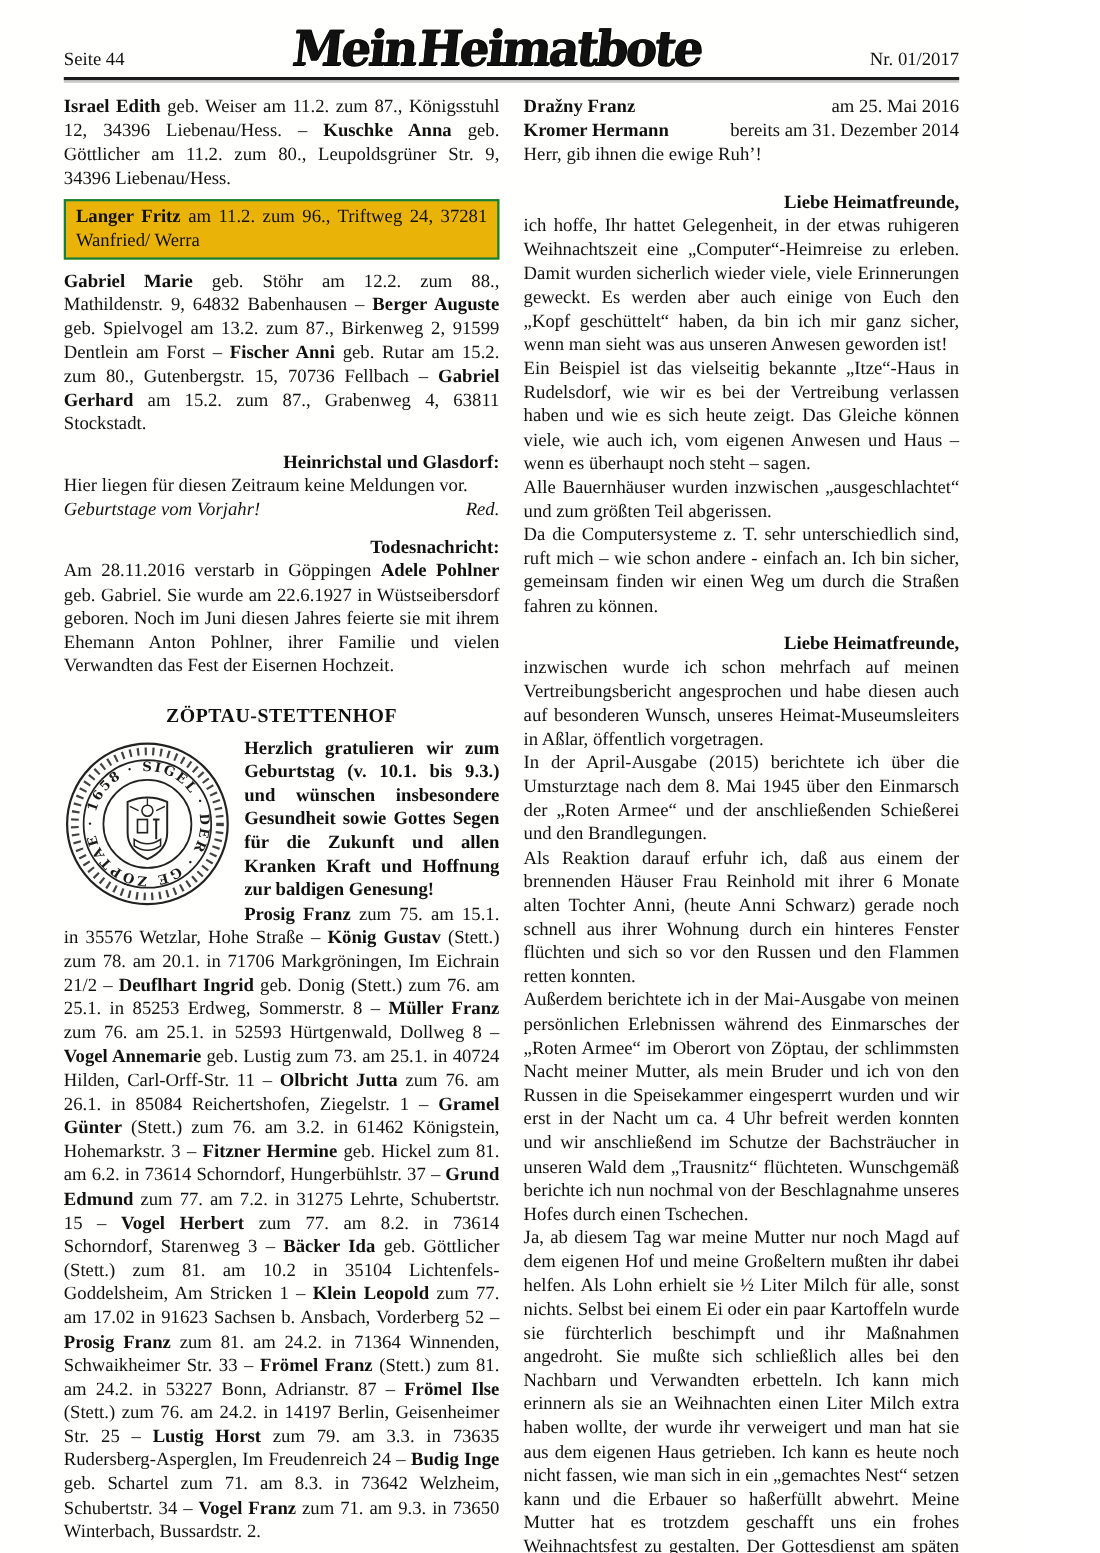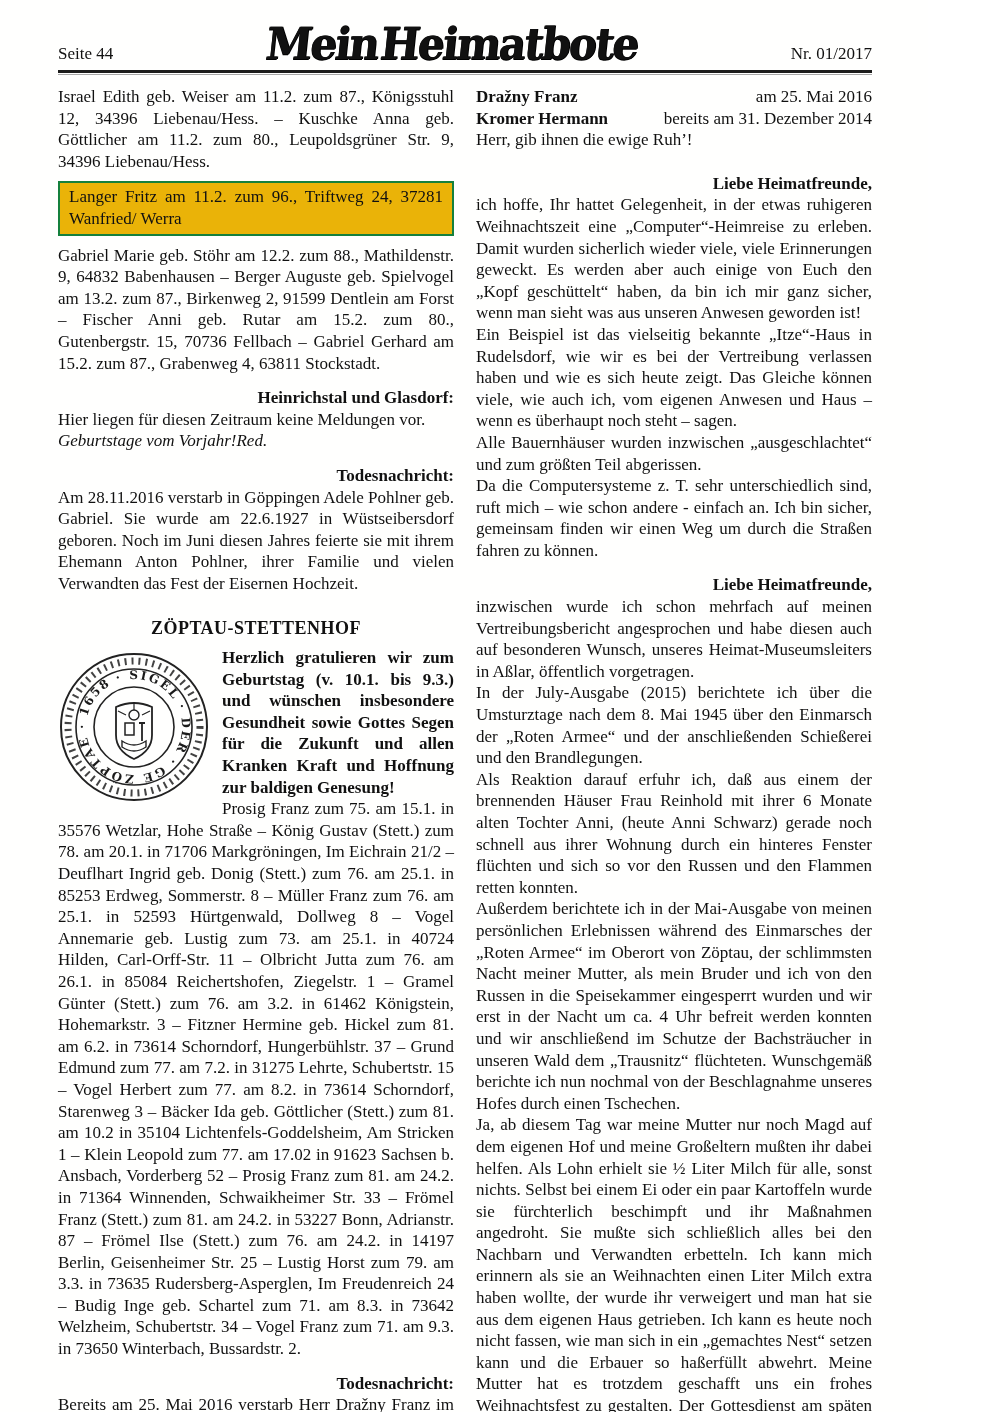--- a/index.html
+++ b/index.html
@@ -17,30 +17,30 @@
     letter-spacing:-2px;word-spacing:-10px;transform:skewX(-6deg) scaleY(1.05);
     text-shadow:1px 0 0 #000,0 1px 0 #000;white-space:nowrap;
   }
   .header-rule{margin-top:4px;border-top:3px solid #1c1c1c;border-bottom:1px solid #a8a8a8;height:1px;}
   
   .cols{position:absolute;top:86px;left:58px;right:56px;display:flex;gap:22px;}
   .col{flex:1 1 0;font-size:17px;line-height:21.6px;text-align:justify;hyphens:auto;}
   .para{margin:0;}
   .gap-m{height:13px;}
   .gap-l{height:22px;}
-  .b{font-weight:normal;}
+  .b{font-weight:bold;}
   .i{font-style:italic;}
   .sec-title{font-weight:bold;text-align:right;}
   
   .boxed{
     border:2px solid #15803d;background:#eab308;
     padding:3px 9px 4px 9px;margin:9px 0 9px 0;
   }
   
-  .split-line{display:flex;justify-content:flex-start;}
+  .split-line{display:flex;justify-content:space-between;}
   
   .zoeptau-title{font-weight:bold;text-align:center;font-size:18px;letter-spacing:.5px;margin:2px 0 7px 0;}
   .seal{float:left;width:152px;height:156px;margin:2px 12px 2px 0;}
   .intro-bold{font-weight:bold;}
   
   .mem-row{display:flex;justify-content:space-between;}
   .mem-name{text-align:left;}
   .mem-date{text-align:left;white-space:nowrap;padding-left:8px;}
   .mem-name b{font-weight:bold;}
 </style>
@@ -129,21 +129,21 @@
           <div class="para">ich hoffe, Ihr hattet Gelegenheit, in der etwas ruhigeren Weihnachtszeit eine „Computer“-Heimreise zu erleben. Damit wurden sicherlich wieder viele, viele Erinnerungen geweckt. Es werden aber auch einige von Euch den „Kopf geschüttelt“ haben, da bin ich mir ganz sicher, wenn man sieht was aus unseren Anwesen geworden ist!</div>
           <div class="para">Ein Beispiel ist das vielseitig bekannte „Itze“-Haus in Rudelsdorf, wie wir es bei der Vertreibung verlassen haben und wie es sich heute zeigt. Das Gleiche können viele, wie auch ich, vom eigenen Anwesen und Haus – wenn es überhaupt noch steht – sagen.</div>
           <div class="para">Alle Bauernhäuser wurden inzwischen „ausgeschlachtet“ und zum größten Teil abgerissen.</div>
           <div class="para">Da die Computersysteme z. T. sehr unterschiedlich sind, ruft mich – wie schon andere - einfach an. Ich bin sicher, gemeinsam finden wir einen Weg um durch die Straßen fahren zu können.</div>
         </div>
 
       <div class="gap-m"></div>
       <div class="sec-title">Liebe Heimatfreunde,</div>
       <div>
           <div class="para">inzwischen wurde ich schon mehrfach auf meinen Vertreibungsbericht angesprochen und habe diesen auch auf besonderen Wunsch, unseres Heimat-Museumsleiters in Aßlar, öffentlich vorgetragen.</div>
-          <div class="para">In der July-Ausgabe (2015) berichtete ich über die Umsturztage nach dem 8. Mai 1945 über den Einmarsch der „Roten Armee“ und der anschließenden Schießerei und den Brandlegungen.</div>
+          <div class="para">In der April-Ausgabe (2015) berichtete ich über die Umsturztage nach dem 8. Mai 1945 über den Einmarsch der „Roten Armee“ und der anschließenden Schießerei und den Brandlegungen.</div>
           <div class="para">Als Reaktion darauf erfuhr ich, daß aus einem der brennenden Häuser Frau Reinhold mit ihrer 6 Monate alten Tochter Anni, (heute Anni Schwarz) gerade noch schnell aus ihrer Wohnung durch ein hinteres Fenster flüchten und sich so vor den Russen und den Flammen retten konnten.</div>
           <div class="para">Außerdem berichtete ich in der Mai-Ausgabe von meinen persönlichen Erlebnissen während des Einmarsches der „Roten Armee“ im Oberort von Zöptau, der schlimmsten Nacht meiner Mutter, als mein Bruder und ich von den Russen in die Speisekammer eingesperrt wurden und wir erst in der Nacht um ca. 4 Uhr befreit werden konnten und wir anschließend im Schutze der Bachsträucher in unseren Wald dem „Trausnitz“ flüchteten. Wunschgemäß berichte ich nun nochmal von der Beschlagnahme unseres Hofes durch einen Tschechen.</div>
           <div class="para">Ja, ab diesem Tag war meine Mutter nur noch Magd auf dem eigenen Hof und meine Großeltern mußten ihr dabei helfen. Als Lohn erhielt sie ½ Liter Milch für alle, sonst nichts. Selbst bei einem Ei oder ein paar Kartoffeln wurde sie fürchterlich beschimpft und ihr Maßnahmen angedroht. Sie mußte sich schließlich alles bei den Nachbarn und Verwandten erbetteln. Ich kann mich erinnern als sie an Weihnachten einen Liter Milch extra haben wollte, der wurde ihr verweigert und man hat sie aus dem eigenen Haus getrieben. Ich kann es heute noch nicht fassen, wie man sich in ein „gemachtes Nest“ setzen kann und die Erbauer so haßerfüllt abwehrt. Meine Mutter hat es trotzdem geschafft uns ein frohes Weihnachtsfest zu gestalten. Der Gottesdienst am späten Heiligen Abend war unter diesen Umständen besonders ergreifend. Als wir zurück kamen, hatte uns das „Christkind“ eine elektrische (!) Eisenbahn unter den Weihnachtsbaum gelegt.</div>
         </div>
     </div>
   </div>
 
 </div>
 
 </body></html>

